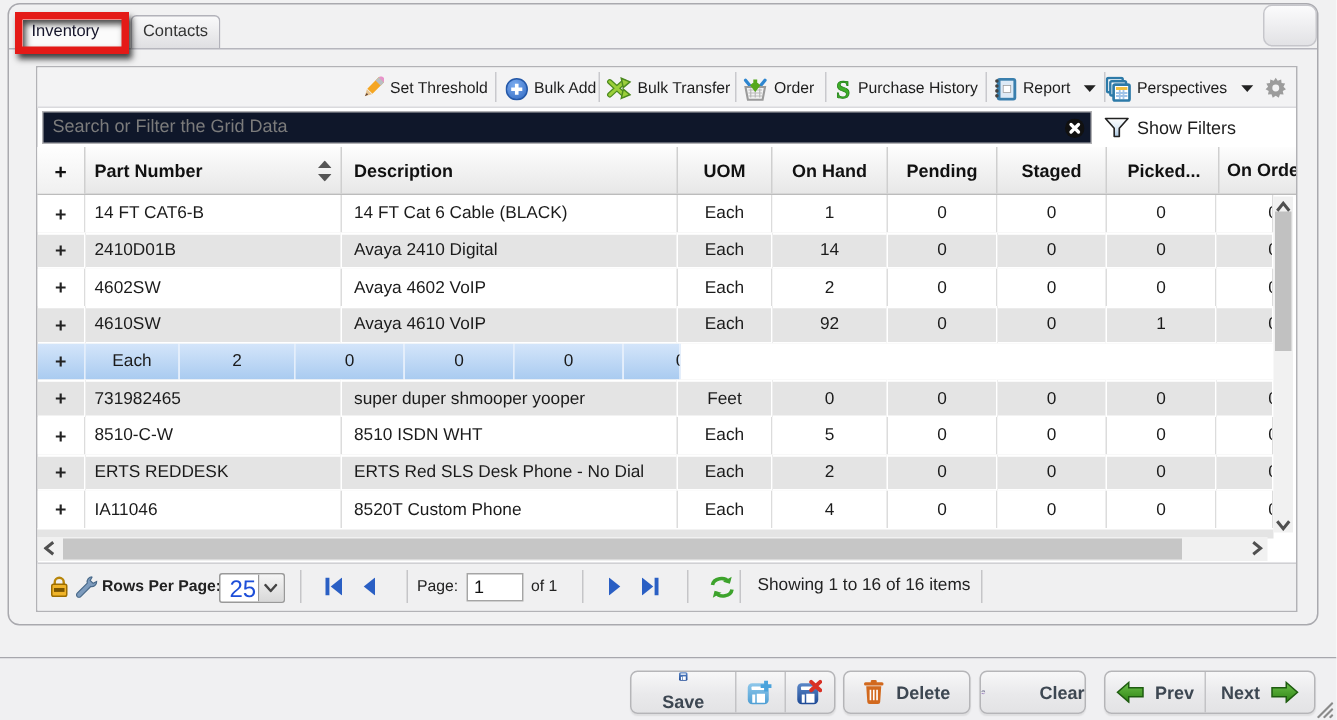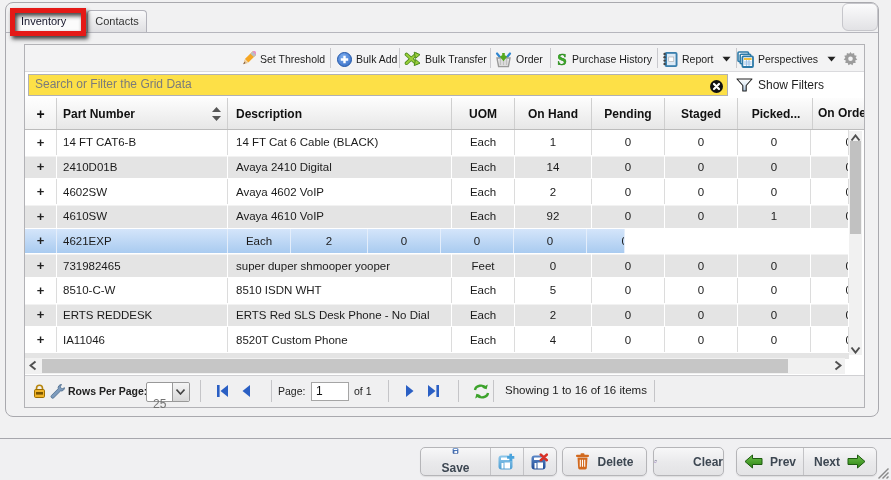--- a/index.html
+++ b/index.html
@@ -11,21 +11,21 @@
 #tabline { left:6px; top:32px; width:872px; height:1px; background:#b6b6bd; }
 .tab-contacts { left:87px; top:10px; width:60px; height:22px; border:1px solid #b2b2ba; border-bottom:none; border-radius:4px 4px 0 0; background:linear-gradient(#f9f9fa,#dfdfe2); font-size:11px; color:#333; text-align:center; line-height:21px; }
 .tab-filler { left:842px; top:3px; width:36px; height:28px; border:1px solid #c6c6cb; border-radius:6px; background:linear-gradient(#fbfbfc,#e2e2e5); }
 .redbox { left:10px; top:8px; width:76px; height:28px; border:5px solid #e41a17; background:#fbfbfb; box-shadow:2px 3px 4px rgba(20,20,20,.8), inset 2px 3px 4px rgba(20,20,20,.8); font-size:11px; color:#15152a; text-align:left; padding-left:6px; line-height:17px; }
 
 #panel { left:24px; top:44px; width:841px; height:364px; border:1px solid #b2b2b6; background:#fff; }
 #toolbar { left:25px; top:45px; width:839px; height:27px; background:#f3f3f4; border-bottom:1px solid #dadadd; }
 .titem { position:absolute; top:0; height:26px; display:flex; align-items:center; gap:4px; font-size:10.5px; color:#1c1c1c; }
 .tsep { position:absolute; top:3px; width:1px; height:20px; background:#c9c9cd; }
 
-#searchbox { left:28px; top:74px; width:700px; height:22px; border:1px solid #b1b1b4; background:#fde047; font-size:12px; color:#7b7b7b; padding-left:6px; line-height:19px; }
+#searchbox { left:28px; top:74px; width:700px; height:22px; border:1px solid #b1b1b4; background:#0f172a; font-size:12px; color:#7b7b7b; padding-left:6px; line-height:19px; }
 #clearx { left:710px; top:79px; width:13px; height:13px; }
 #showfilters { left:736px; top:77px; height:16px; display:flex; align-items:center; gap:5px; font-size:12px; color:#1e1e1e; }
 
 #ghead { left:25px; top:98px; width:839px; height:32px; background:linear-gradient(#fdfdfd,#e7e7e7); border-bottom:1px solid #bcbcbc; }
 .hcell { position:absolute; top:0; height:31px; border-right:1px solid #cfcfcf; font-weight:bold; font-size:12px; color:#111; display:flex; align-items:center; }
 .hc { justify-content:center; }
 
 .grow { position:absolute; left:25px; width:824px; height:24.67px; display:flex; font-size:11.5px; color:#1b1b1b; overflow:hidden; }
 .grow > div { height:100%; display:flex; align-items:center; flex:0 0 auto; }
 .cell-plus { width:32px; justify-content:center; font-weight:bold; font-size:13px; color:#222; }
@@ -243,21 +243,20 @@
     <div class="cell-desc">Avaya 4610 VoIP</div>
     <div class="cell-uom">Each</div>
     <div class="cell-oh">92</div>
     <div class="cell-pend">0</div>
     <div class="cell-stag">0</div>
     <div class="cell-pick">1</div>
     <div class="cell-oo">0</div>
   </div>
 <div class="grow rs" style="top:228.67px;">
     <div class="cell-plus">+</div>
-    <div class="cell-pn">4621EXP</div>
     <div class="cell-uom">Each</div>
     <div class="cell-oh">2</div>
     <div class="cell-pend">0</div>
     <div class="cell-stag">0</div>
     <div class="cell-pick">0</div>
     <div class="cell-oo">0</div>
   </div>
 <div class="grow rg" style="top:253.33px;">
     <div class="cell-plus">+</div>
     <div class="cell-pn">731982465</div>
@@ -324,21 +323,21 @@
 <svg class="abs" style="left:33px;top:384px;" width="13" height="14" viewBox="0 0 13 14">
     <path d="M3.5 6 V4.2 a3 3 0 0 1 6 0 V6" fill="none" stroke="#b8860b" stroke-width="1.6"></path>
     <rect x="1.5" y="5.5" width="10" height="8" rx="1.2" fill="#f0b429" stroke="#9c6d00" stroke-width="1"></rect>
     <rect x="3" y="8" width="7" height="2.6" fill="#7a5500"></rect>
   </svg>
 <svg class="abs" style="left:49px;top:383px;" width="16" height="16" viewBox="0 0 16 16">
     <path d="M12.5 1.5 a3.4 3.4 0 0 0 -3.3 4.2 L2.5 12.4 a1.6 1.6 0 0 0 2.3 2.3 L11.5 8 a3.4 3.4 0 0 0 4-3.3 l-2.4 1.2 -2 -2 1.4 -2.4" fill="#7d9bbd" stroke="#4a6a8a" stroke-width="0.8"></path>
   </svg>
 <div class="pgtext abs" style="left:68px;top:385px;font-weight:bold;">Rows Per Page:</div>
 <div class="abs" id="combo">
-    <span style="position:absolute;left:6px;top:14px;font-size:12px;color:#737373;">25</span>
+    <span style="position:absolute;left:6px;top:2px;font-size:16px;color:#1d4ed8;">25</span>
     <div id="combobtn">
       <svg width="9" height="6" viewBox="0 0 9 6" style="position:absolute;left:3px;top:6px;">
         <path d="M0.5 0.5 L4.5 5 L8.5 0.5" stroke="#444" stroke-width="1.6" fill="none"></path>
       </svg>
     </div>
   </div>
 <div class="pgsep abs" style="left:200px;"></div>
 <svg class="abs" style="left:216px;top:385px;" width="13" height="12" viewBox="0 0 13 12">
     <rect x="1" y="0" width="2.6" height="12" fill="#2a5fc4"></rect>
     <path d="M12 0 L12 12 L4.5 6 Z" fill="#2a5fc4"></path>

